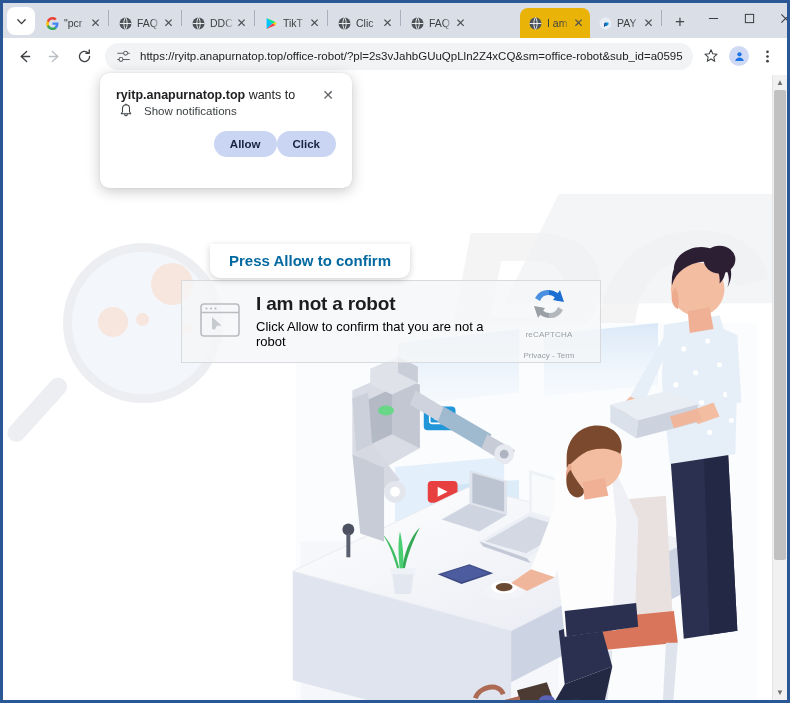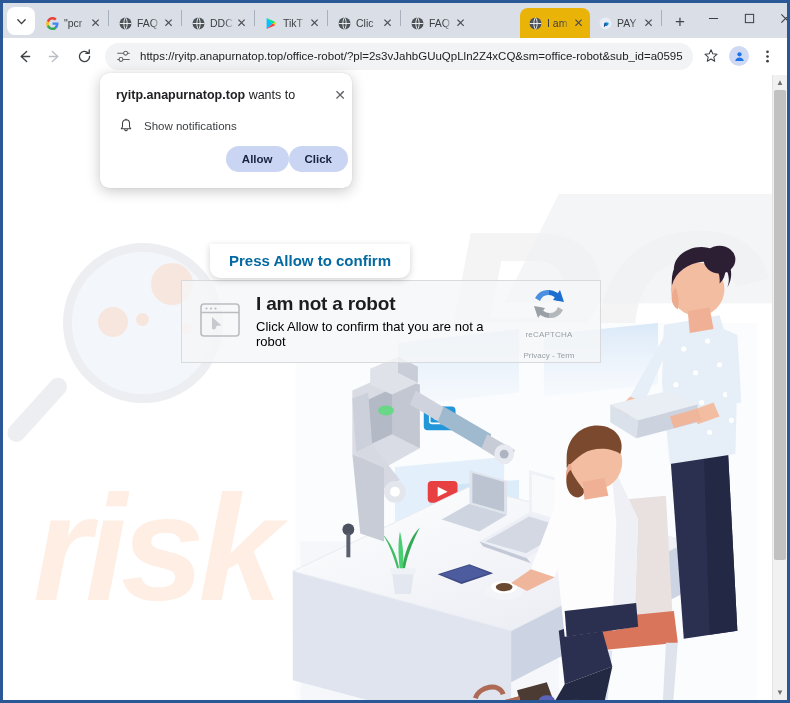--- a/index.html
+++ b/index.html
@@ -221,37 +221,37 @@
   }
 
   
   #perm-bubble {
     position: absolute; top: 70px; left: 97px;
     width: 252px; height: 115px;
     background: #ffffff;
     border-radius: 9px;
     box-shadow: 0 3px 14px rgba(0,0,0,0.22), 0 0 1px rgba(0,0,0,0.18);
     z-index: 60;
-    padding: 14px 4px 0 16px;
+    padding: 14px 16px 0 16px;
   }
   #perm-bubble .phead {
     display: flex; align-items: flex-start;
   }
   #perm-bubble .ptitle {
     flex: 1 1 auto; font-size: 12.5px; color: #202124; line-height: 1.3;
     padding-right: 6px;
   }
   #perm-bubble .ptitle b { font-weight: 700; }
   #perm-bubble .pclose {
     flex: 0 0 auto; width: 16px; height: 16px;
     display: flex; align-items: center; justify-content: center;
     color: #5f6368; font-size: 14px; line-height: 1;
   }
   #perm-bubble .prow {
-    display: flex; align-items: center; margin-top: 15px;
+    display: flex; align-items: center; 
   }
   #perm-bubble .prow .bicon { width: 20px; flex: 0 0 auto; display:flex; justify-content:center;}
   #perm-bubble .prow .blbl { font-size: 11.5px; color: #3c4043; margin-left: 8px; }
   #perm-bubble .pbtns {
     display: flex; justify-content: flex-end; margin-top: 13px;
   }
   #perm-bubble .pbtn {
     height: 26px; padding: 0 16px;
     border-radius: 13px;
     background: #c9d5f2;
@@ -459,21 +459,20 @@
   <div id="viewport">
 
     <div class="wm wm-glass"></div>
     <div class="wm wm-glass-handle"></div>
     <div class="wm wm-dot" style="top:188px;left:148px;width:42px;height:42px;"></div>
     <div class="wm wm-dot" style="top:232px;left:95px;width:30px;height:30px;"></div>
     <div class="wm wm-dot" style="top:238px;left:133px;width:13px;height:13px;"></div>
     <div class="wm wm-dot" style="top:248px;left:178px;width:11px;height:11px;"></div>
 
     <div class="wm wm-pc">PC</div>
-    <div class="wm wm-risk">risk</div>
     <div class="wm wm-com">cöm</div>
 
     <svg id="illus" viewBox="0 0 790 631" preserveAspectRatio="xMidYMax meet">
       <defs>
         <linearGradient id="glassg" x1="0" y1="0" x2="0" y2="1">
           <stop offset="0" stop-color="#cfe2f5" stop-opacity=".75"></stop>
           <stop offset="1" stop-color="#eaf3fc" stop-opacity=".25"></stop>
         </linearGradient>
         <linearGradient id="deskg" x1="0" y1="0" x2="1" y2="1">
           <stop offset="0" stop-color="#ffffff"></stop>

